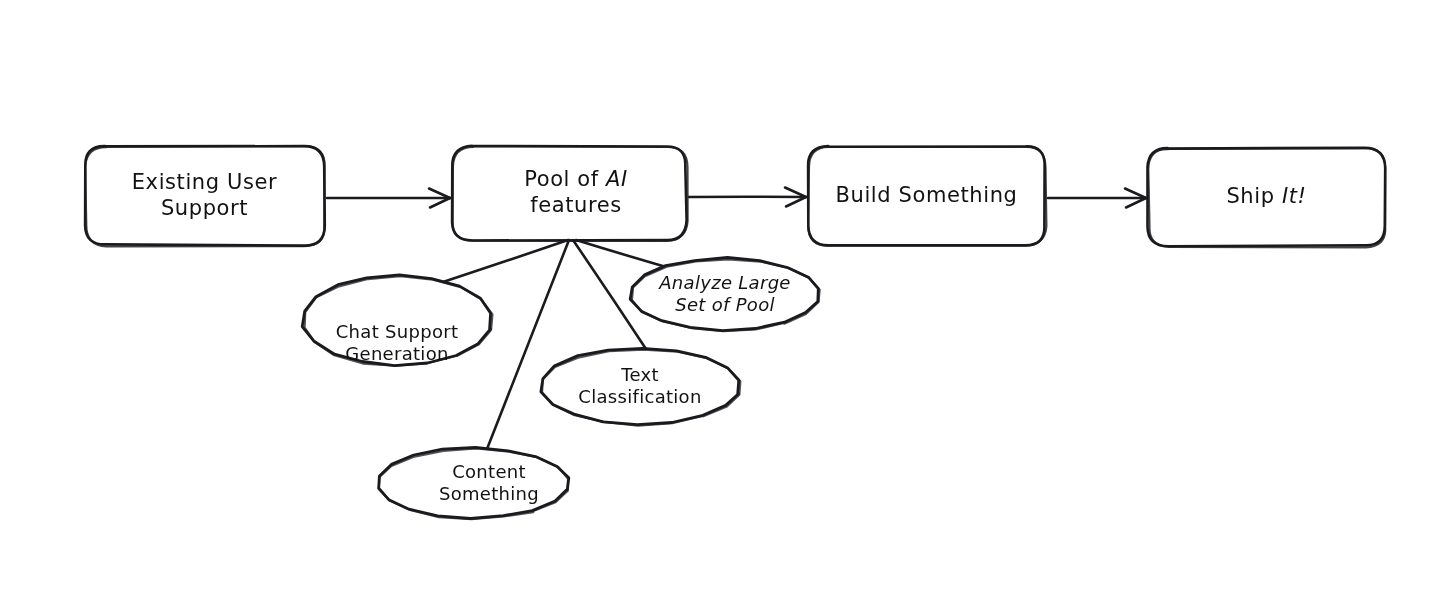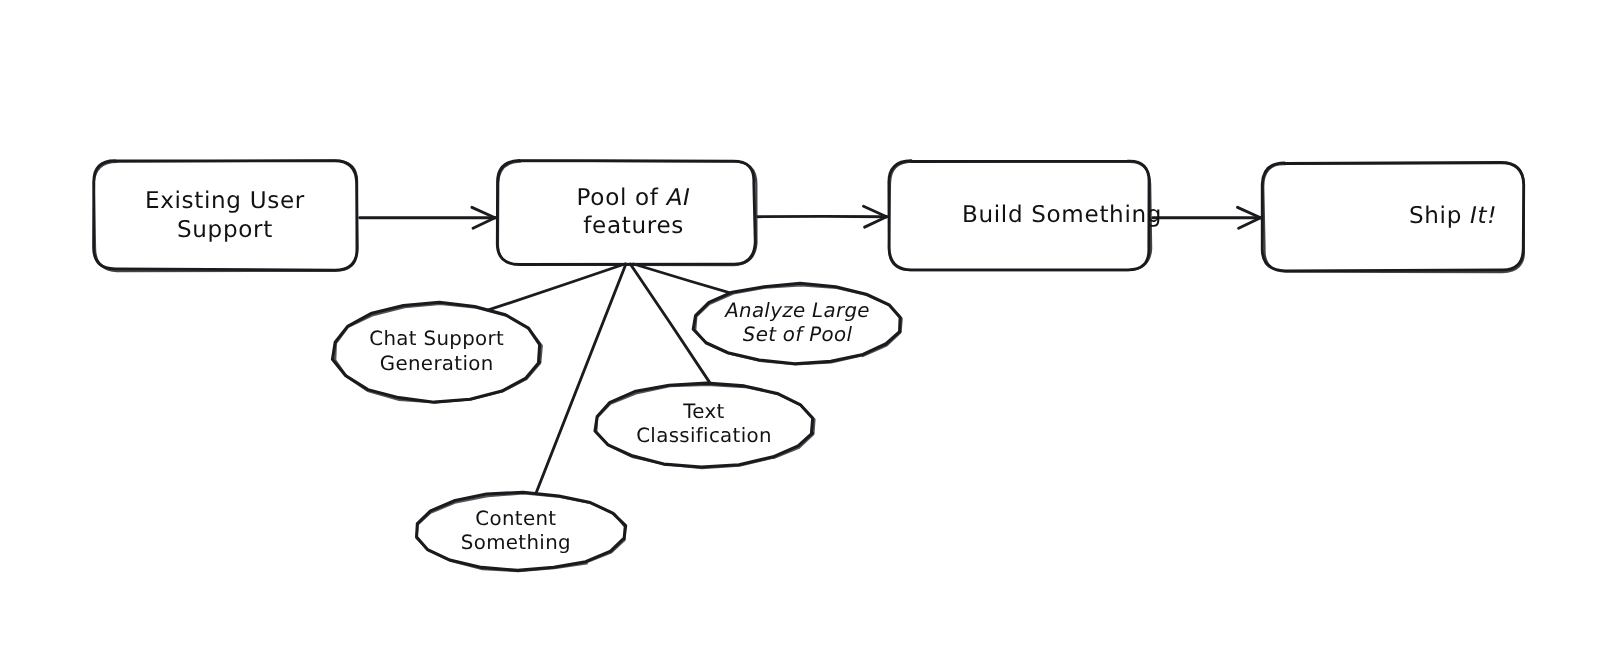--- a/index.html
+++ b/index.html
@@ -108,19 +108,19 @@
         <path d="M 1048.0 198.0 Q 1096.9 198.0 1146.0 198.0" stroke-width="2.6"></path>
         <path d="M 1125 188.5 L 1146 198" stroke-width="2.6"></path>
         <path d="M 1126 207.5 L 1146 198" stroke-width="2.6"></path>
       </g>
     </g>
 </svg>
 
 <div id="labels-layer">
     <div class="node-label box-label" style="left: 85px; top: 146px; width: 239px; height: 99px;"><span class="lbl-line">Existing User</span><span class="lbl-line">Support</span></div>
     <div class="node-label box-label" style="left: 459px; top: 146px; width: 234px; height: 94px;"><span class="lbl-line"><span>Pool of </span><span class="lbl-italic">AI</span></span><span class="lbl-line">features</span></div>
-    <div class="node-label box-label" style="left: 808px; top: 146px; width: 237px; height: 99px; margin-left: 39px;"><span class="lbl-line">Build Something</span></div>
-    <div class="node-label box-label" style="left: 1124px; top: 148px; width: 237px; height: 98px; align-items: flex-end;"><span class="lbl-line"><span>Ship </span><span class="lbl-italic">It!</span></span></div>
-    <div class="node-label ellipse-label" style="left: 302px; top: 275px; width: 190px; height: 90px;"><span class="lbl-line">Chat Support</span><span class="lbl-line">Generation</span></div>
+    <div class="node-label box-label" style="left: 808px; top: 146px; width: 237px; height: 99px;"><span class="lbl-line">Build Something</span></div>
+    <div class="node-label box-label" style="left: 1148px; top: 148px; width: 237px; height: 98px;"><span class="lbl-line"><span>Ship </span><span class="lbl-italic">It!</span></span></div>
+    <div class="node-label ellipse-label" style="left: 302px; top: 275px; width: 190px; height: 90px; justify-content: flex-end;"><span class="lbl-line">Chat Support</span><span class="lbl-line">Generation</span></div>
     <div class="node-label ellipse-label lbl-italic" style="left: 630px; top: 258px; width: 190px; height: 72px;"><span class="lbl-line">Analyze Large</span><span class="lbl-line">Set of Pool</span></div>
     <div class="node-label ellipse-label" style="left: 540px; top: 348px; width: 200px; height: 76px;"><span class="lbl-line">Text</span><span class="lbl-line">Classification</span></div>
-    <div class="node-label ellipse-label" style="left: 373px; top: 448px; width: 192px; height: 70px;"><span class="lbl-line">Content</span><span class="lbl-line">Something</span></div>
+    <div class="node-label ellipse-label" style="left: 393px; top: 448px; width: 192px; height: 70px;"><span class="lbl-line">Content</span><span class="lbl-line">Something</span></div>
   </div>
 
 </body></html>

